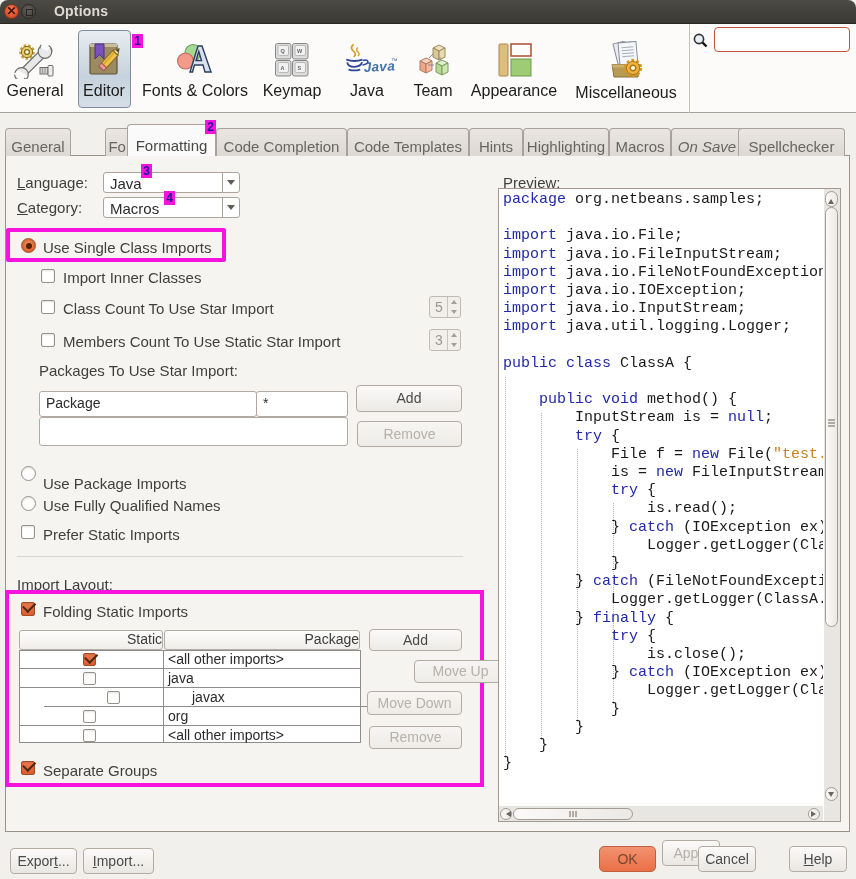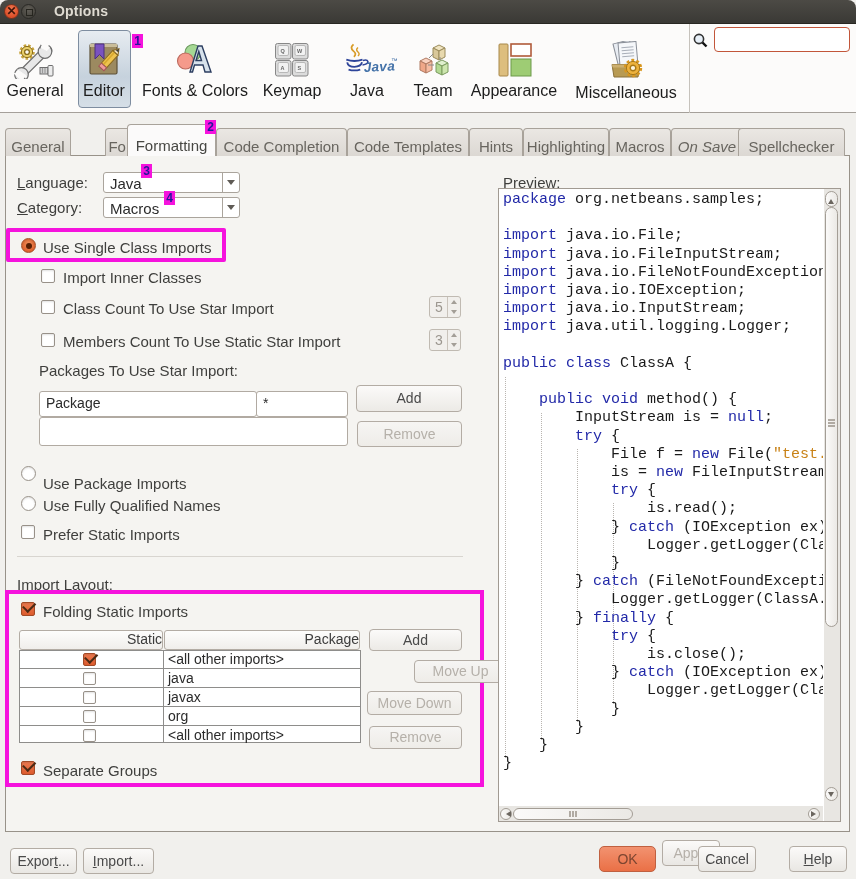--- a/index.html
+++ b/index.html
@@ -313,21 +313,21 @@
   <div id="imptable">
     <div class="vline"></div>
     <div class="row" style="top:0px;">
         <span class="cb on" style="left:63px; top:2px; width:13px; height:13px;"></span>
         <span class="ptext"><i style="font-style:normal">&lt;all other imports&gt;</i></span>
       </div>
     <div class="row" style="top:19px;">
         <span class="cb" style="left:63px; top:2px; width:13px; height:13px;"></span>
         <span class="ptext">java</span>
       </div>
-    <div class="row" style="top:38px;">
+    <div class="row" style="top:38px;margin-left:24px;">
         <span class="cb" style="left:63px; top:2px; width:13px; height:13px;"></span>
         <span class="ptext">javax</span>
       </div>
     <div class="row" style="top:57px;">
         <span class="cb" style="left:63px; top:2px; width:13px; height:13px;"></span>
         <span class="ptext">org</span>
       </div>
     <div class="row" style="top:76px; border-bottom:none;">
         <span class="cb" style="left:63px; top:2px; width:13px; height:13px;"></span>
         <span class="ptext">&lt;all other imports&gt;</span>

